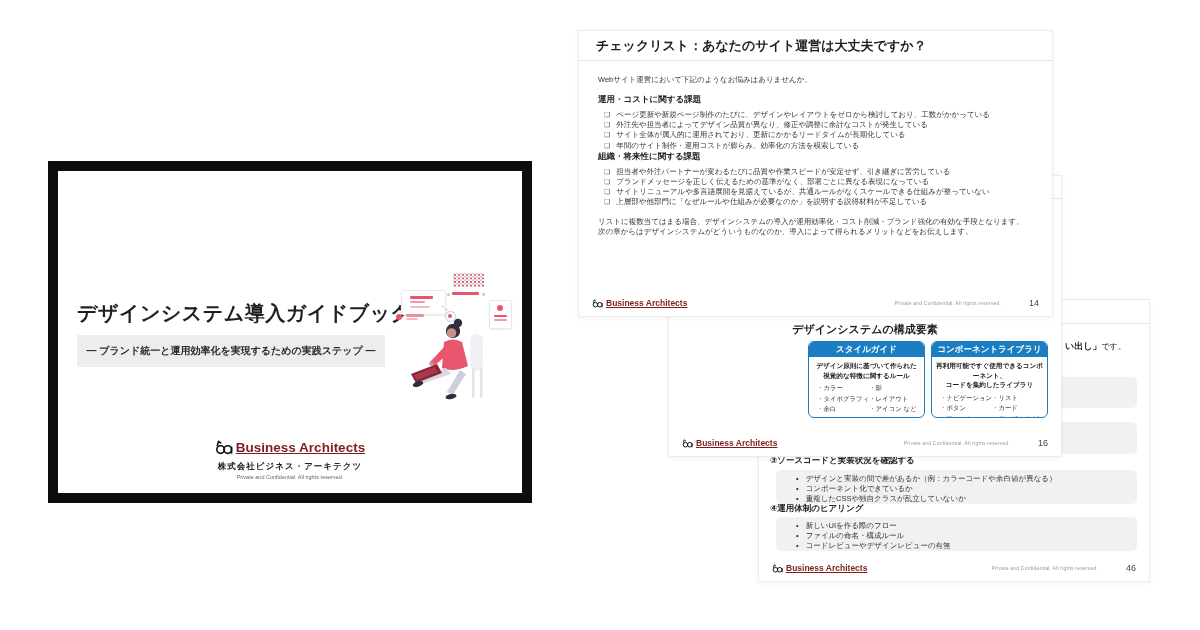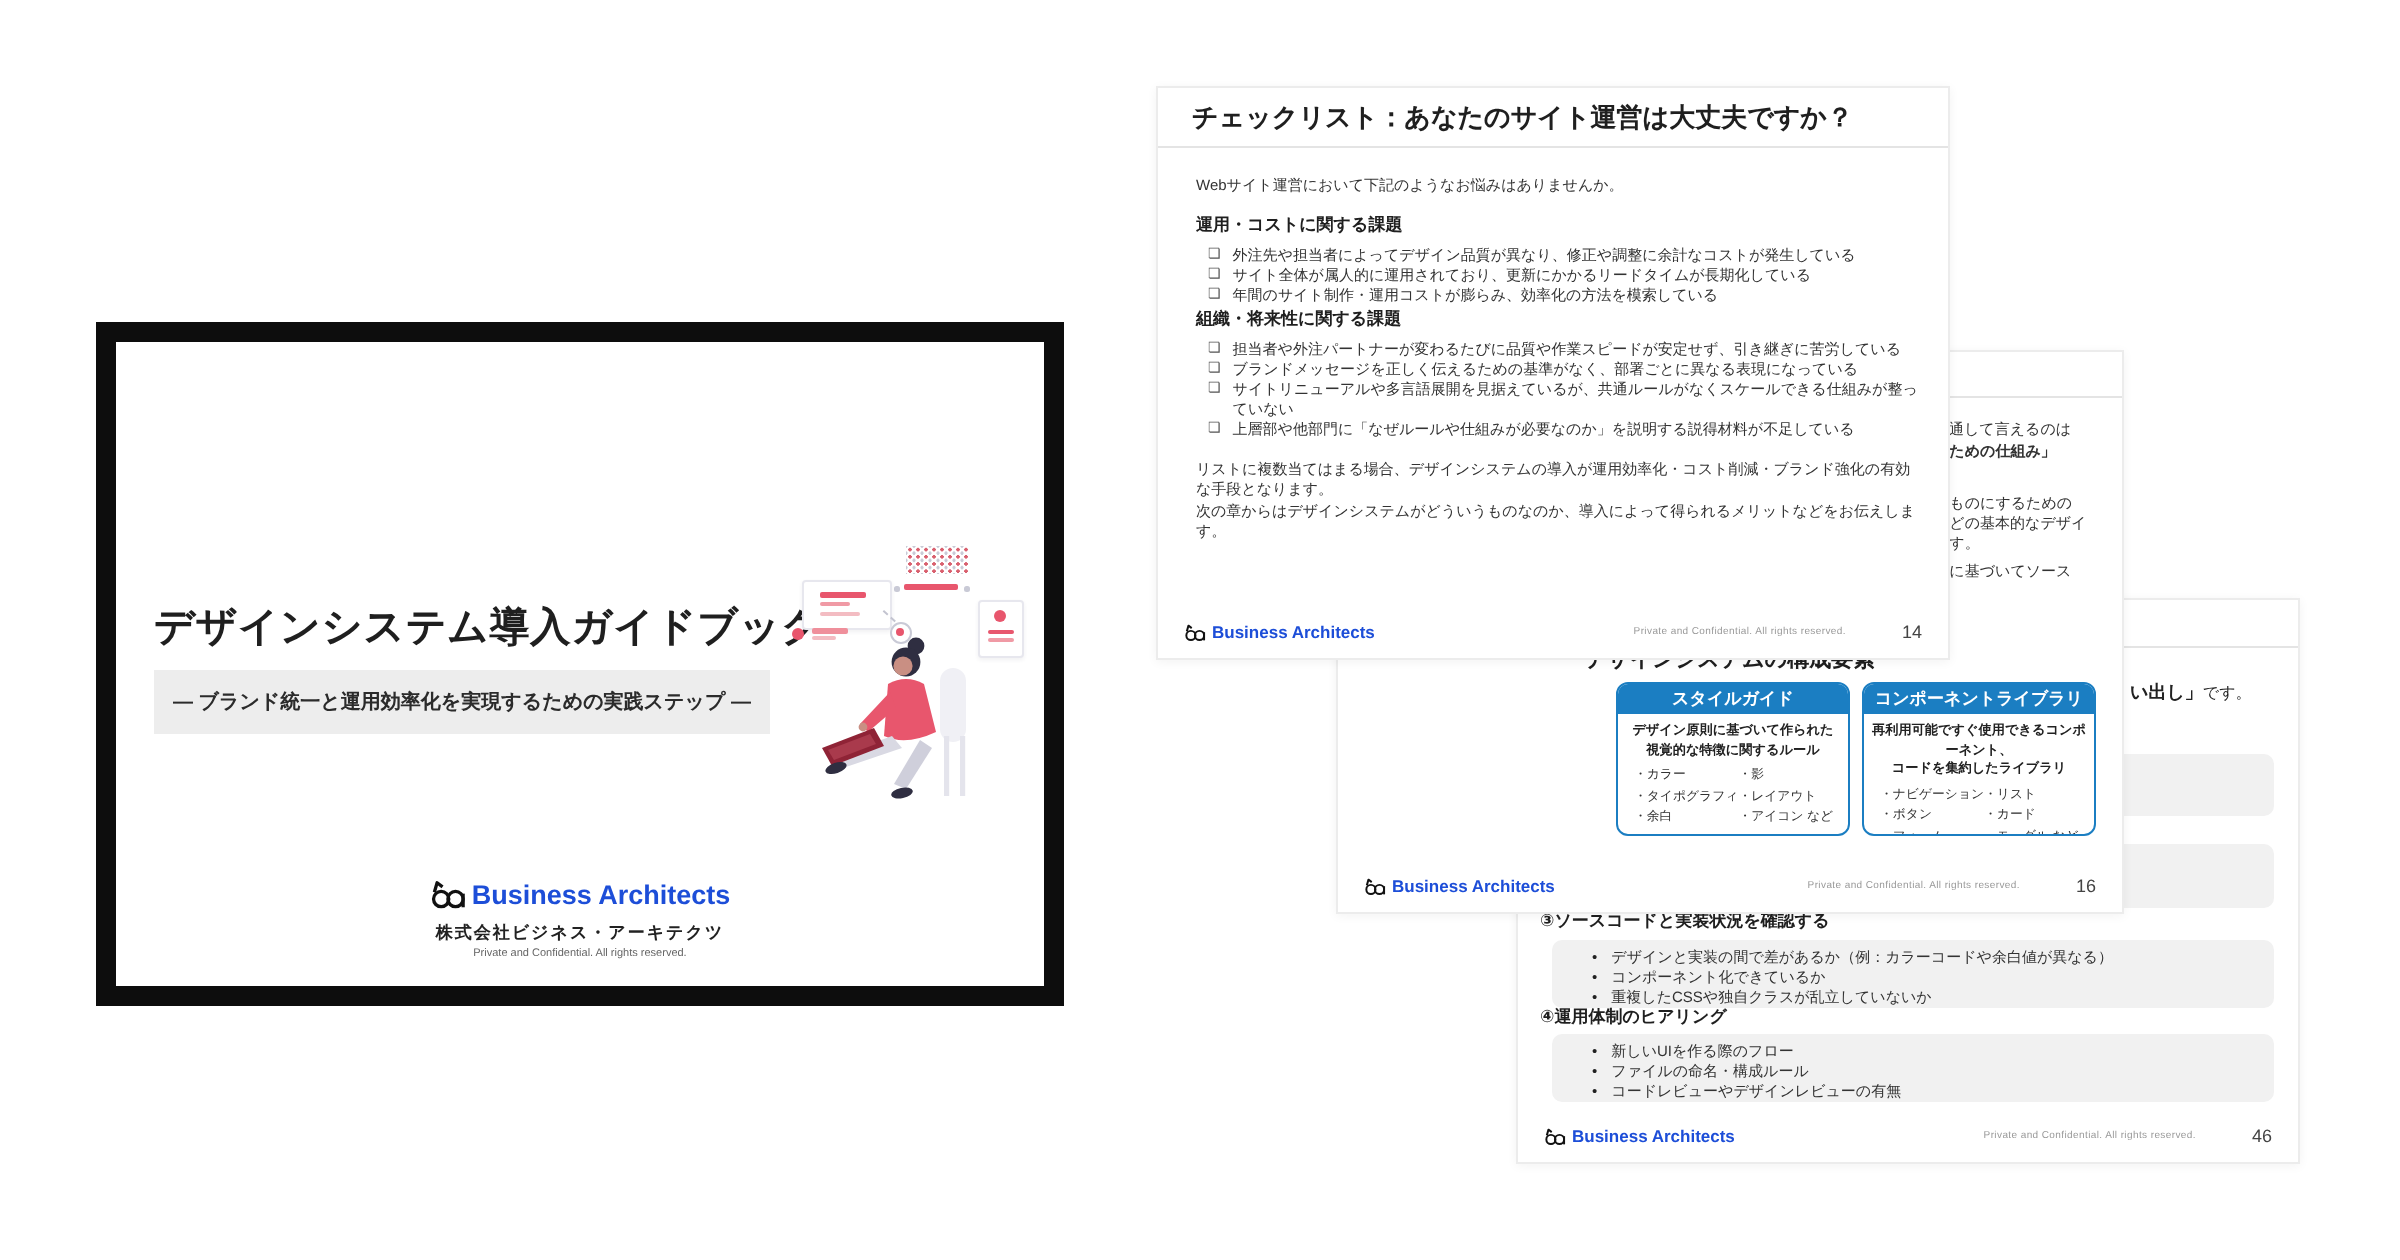--- a/index.html
+++ b/index.html
@@ -11,21 +11,21 @@
         box-shadow:0 1px 5px rgba(0,0,0,.05);}
   .page-head{position:absolute;left:0;right:0;top:0;border-bottom:1px solid #e4e4e4;
              display:flex;align-items:center;background:#fff;}
   .footer-row{position:absolute;left:0;right:0;bottom:8px;display:flex;
               justify-content:space-between;align-items:center;padding:0 13px;}
   .rights{font-size:5px;color:#999;letter-spacing:.2px;}
   .pageno{font-size:9px;color:#444;margin-left:6px;}
   .foot-right{display:flex;align-items:center;gap:22px;}
 
   
-  .ba-logo{display:flex;align-items:center;gap:3px;color:#1d4ed8;font-weight:bold;}
+  .ba-logo{display:flex;align-items:center;gap:3px;color:#7f1d1d;font-weight:bold;text-decoration:underline;}
   .ba-logo svg{display:block;}
   .ba-logo .lg-txt{white-space:nowrap;}
 
   
   .cover{position:absolute;left:48px;top:161px;width:484px;height:342px;background:#fff;
          border:10px solid #0d0d0d;box-sizing:border-box;z-index:5;}
   .cover-title{position:absolute;left:19px;top:129px;font-size:20px;font-weight:bold;
                letter-spacing:.5px;color:#1f1f1f;white-space:nowrap;}
   .cover-subtitle{position:absolute;left:19px;top:164px;width:308px;height:32px;background:#ededed;
                   display:flex;align-items:center;justify-content:center;font-size:10px;
@@ -48,21 +48,21 @@
        radial-gradient(circle,#c9cad6 .7px,transparent .9px);
      background-size:4px 3.6px,4px 3.6px;background-position:0 0,2px 1.8px;}
   .dash-link{position:absolute;left:46px;top:40px;width:13px;border-top:1.4px dashed #c3c4d0;
              transform:rotate(42deg);transform-origin:left top;}
   .target{position:absolute;left:49px;top:46px;width:11px;height:11px;border:1.6px solid #c9cad6;
           border-radius:50%;background:#fff;box-sizing:border-box;}
   .target i{position:absolute;left:2px;top:2px;width:4px;height:4px;border-radius:50%;
             background:#e8566d;display:block;}
 
   
-  .p14{left:578px;top:43px;width:397px;height:287px;z-index:3;padding-left:20px;}
+  .p14{left:578px;top:30px;width:475px;height:287px;z-index:3;padding-left:20px;}
   .p14 .page-head{height:29px;}
   .p14 .head-title{font-size:13px;font-weight:bold;color:#1f1f1f;padding-left:17px;white-space:nowrap;}
   .p14 .body{position:absolute;left:19px;top:44px;right:14px;font-size:7.5px;color:#333;}
   .p14 .intro{margin:0 0 9px 0;}
   .sec-title{font-size:8.5px;font-weight:bold;color:#1f1f1f;margin:6px 0 4px 0;}
   .chk{display:flex;gap:6px;line-height:10.2px;padding-left:6px;}
   .chk .cbx{color:#555;font-size:7px;}
   .outro{margin-top:9px;line-height:10.5px;}
   .p14 .ba-logo .lg-txt,.p16 .ba-logo .lg-txt,.p46 .ba-logo .lg-txt{font-size:8.5px;}
 
@@ -232,20 +232,24 @@
   <div class="page p14">
     <div class="page-head">
       <span class="head-title">チェックリスト：あなたのサイト運営は大丈夫ですか？</span>
     </div>
     <div class="body">
       <p class="intro">Webサイト運営において下記のようなお悩みはありませんか。</p>
 
       <div class="sec-title">運用・コストに関する課題</div>
       <div class="chk">
           <span class="cbx">❏</span>
+          <span>ページ更新や新規ページ制作のたびに、デザインやレイアウトをゼロから検討しており、工数がかかっている</span>
+        </div>
+      <div class="chk">
+          <span class="cbx">❏</span>
           <span>外注先や担当者によってデザイン品質が異なり、修正や調整に余計なコストが発生している</span>
         </div>
       <div class="chk">
           <span class="cbx">❏</span>
           <span>サイト全体が属人的に運用されており、更新にかかるリードタイムが長期化している</span>
         </div>
       <div class="chk">
           <span class="cbx">❏</span>
           <span>年間のサイト制作・運用コストが膨らみ、効率化の方法を模索している</span>
         </div>

